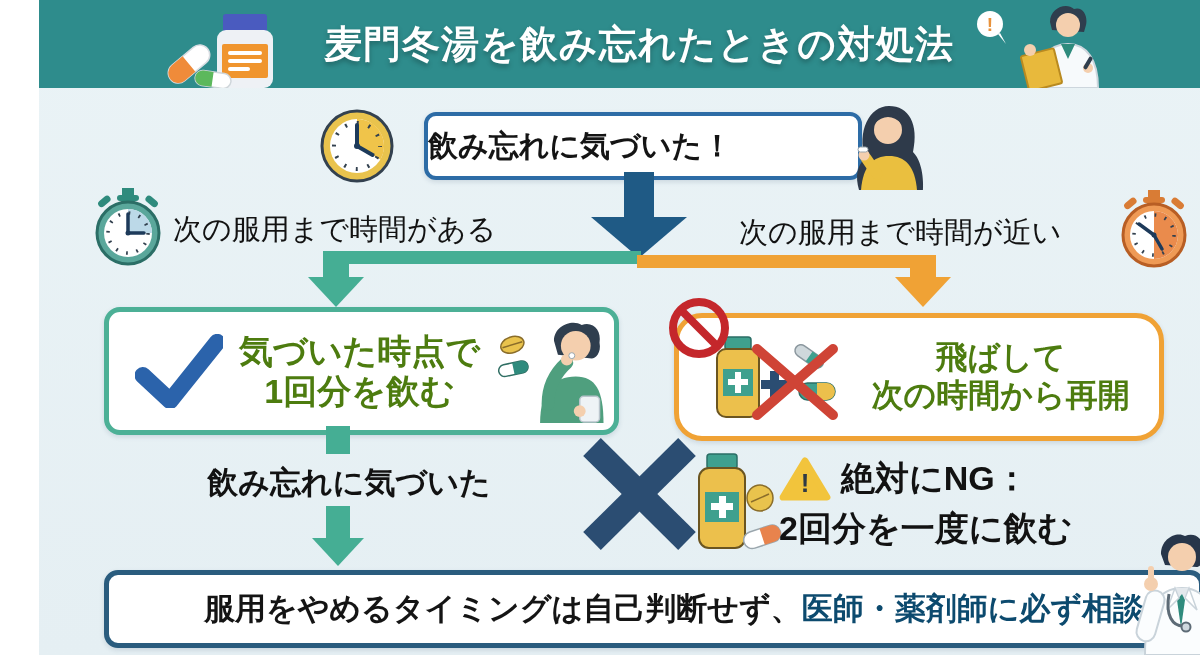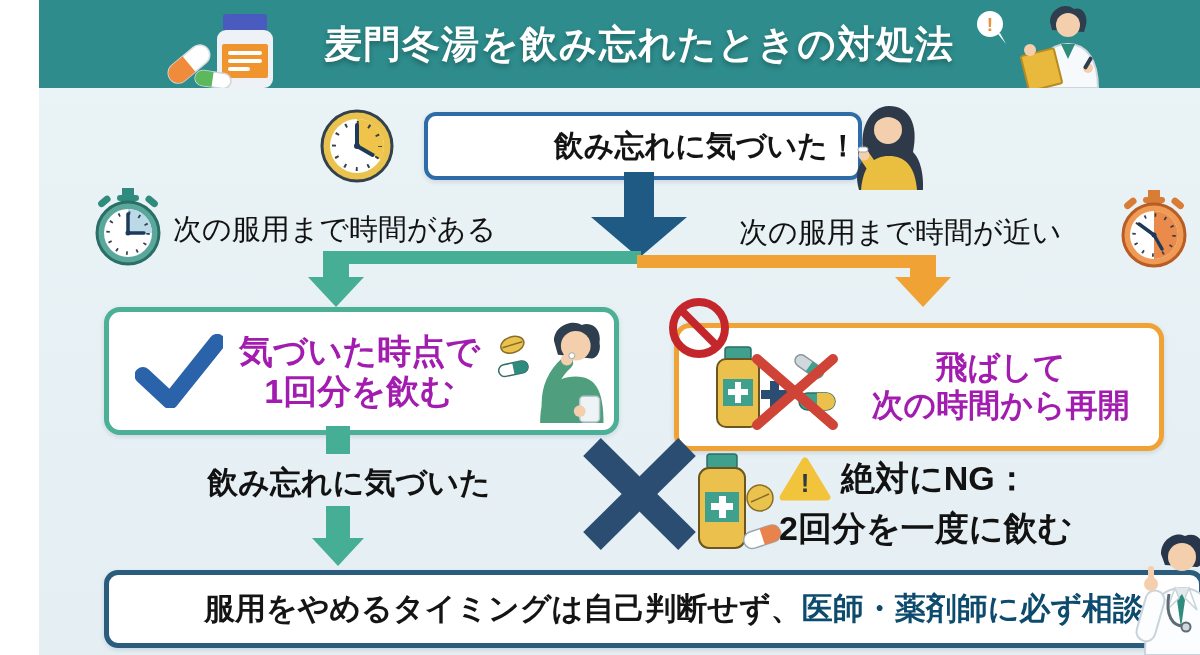--- a/index.html
+++ b/index.html
@@ -6,27 +6,27 @@
   body{font-family:"Liberation Sans","DejaVu Sans",sans-serif;}
   .canvas{position:relative;width:1168px;height:655px;background:linear-gradient(180deg,#eaf3f6 0%,#e5eff3 100%);overflow:hidden;margin-left:39px;}
   .abs{position:absolute;}
 
   
   .header{left:0;top:0;width:1200px;height:88px;background:#2e8c8c;display:flex;align-items:center;justify-content:center;}
   .title{color:#ffffff;font-size:38px;font-weight:700;letter-spacing:1px;text-shadow:0 3px 5px rgba(0,0,0,.28);white-space:nowrap;}
 
   
   .flow-box{background:#ffffff;display:flex;align-items:center;font-weight:700;color:#141414;box-shadow:0 2px 5px rgba(30,60,90,.14);}
-  .notice-box{left:385px;top:112px;width:430px;height:60px;border:4px solid #2d6ca6;border-radius:12px;font-size:30px;justify-content:flex-end;}
+  .notice-box{left:385px;top:112px;width:430px;height:60px;border:4px solid #2d6ca6;border-radius:12px;font-size:30px;justify-content:flex-start;}
   .left-box{left:65px;top:307px;width:505px;height:118px;border:5px solid #4cb096;border-radius:16px;}
-  .right-box{left:635px;top:323px;width:480px;height:118px;border:5px solid #f0a235;border-radius:16px;}
+  .right-box{left:635px;top:313px;width:480px;height:118px;border:5px solid #f0a235;border-radius:28px;}
   .footer-box{left:65px;top:570px;width:1050px;height:68px;border:5px solid #2a5c7e;border-radius:14px;font-size:31px;justify-content:center;white-space:nowrap;padding-left:40px;}
   .footer-red{color:#0c4a6e;}
 
-  .two-line{flex:1;text-align:center;font-size:34px;line-height:1.18;font-weight:700;color:#a21caf;}
+  .two-line{flex:1;text-align:center;font-size:34px;line-height:1.18;font-weight:700;color:#4d7c0f;}
   .right-box .two-line{font-size:32px;}
 
   .cond{font-weight:400;font-size:29px;color:#121212;white-space:nowrap;}
 
   
   .bar{position:absolute;}
   .teal{background:#45ae94;}
   .orange{background:#f0a235;}
   .ah{position:absolute;width:0;height:0;}
   .ah-teal{border-left:28px solid transparent;border-right:28px solid transparent;border-top:30px solid #45ae94;}

